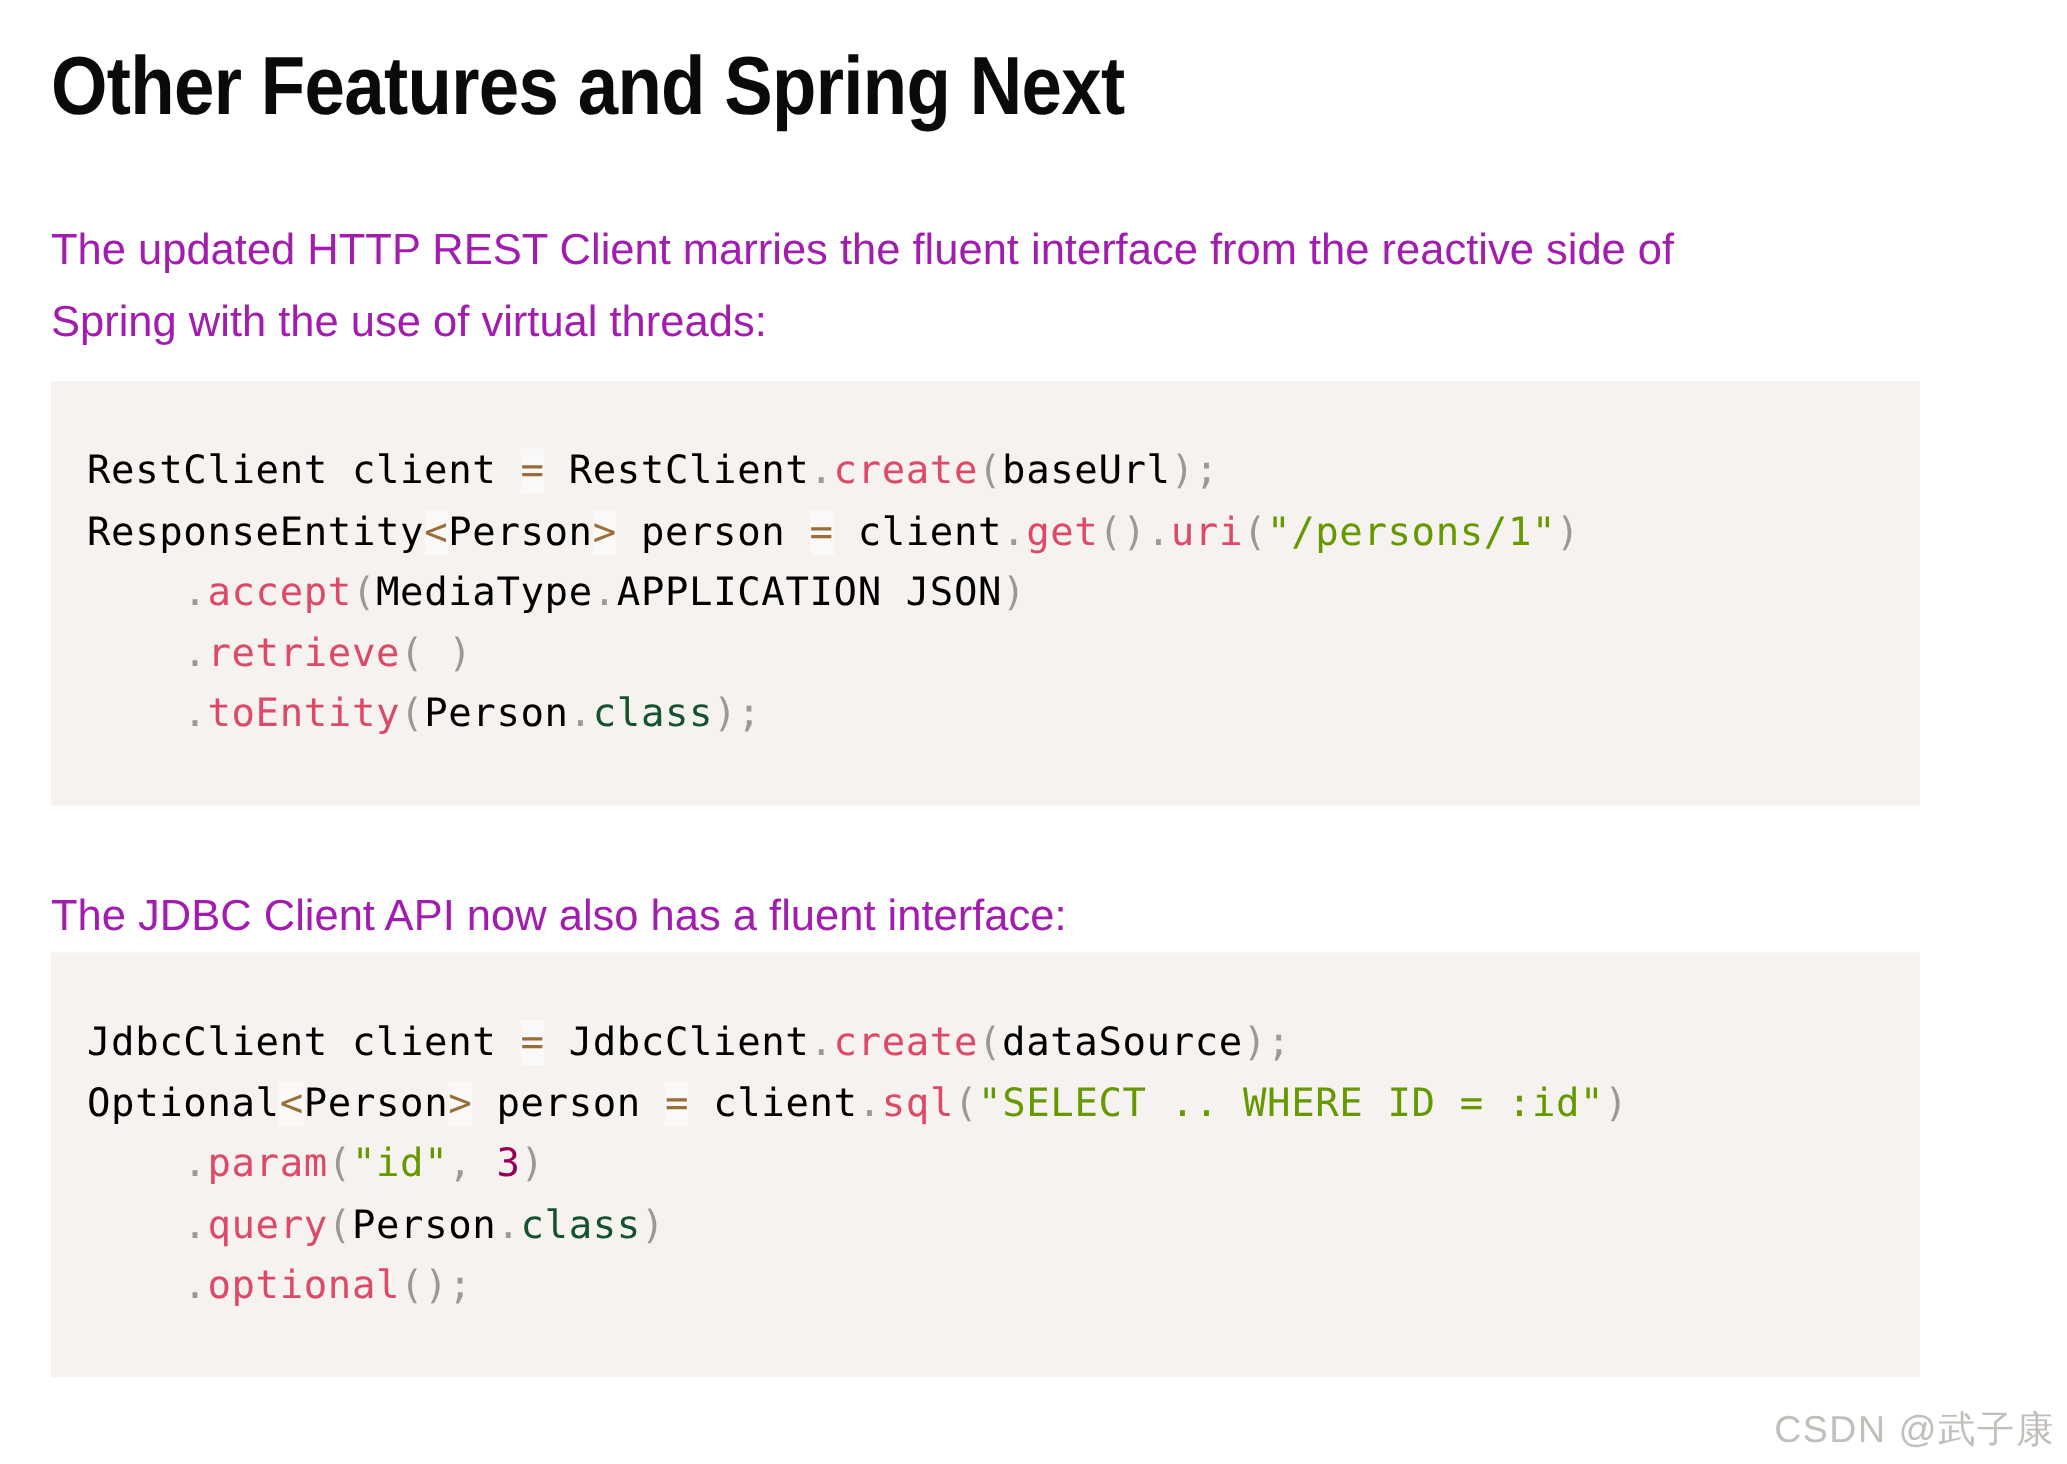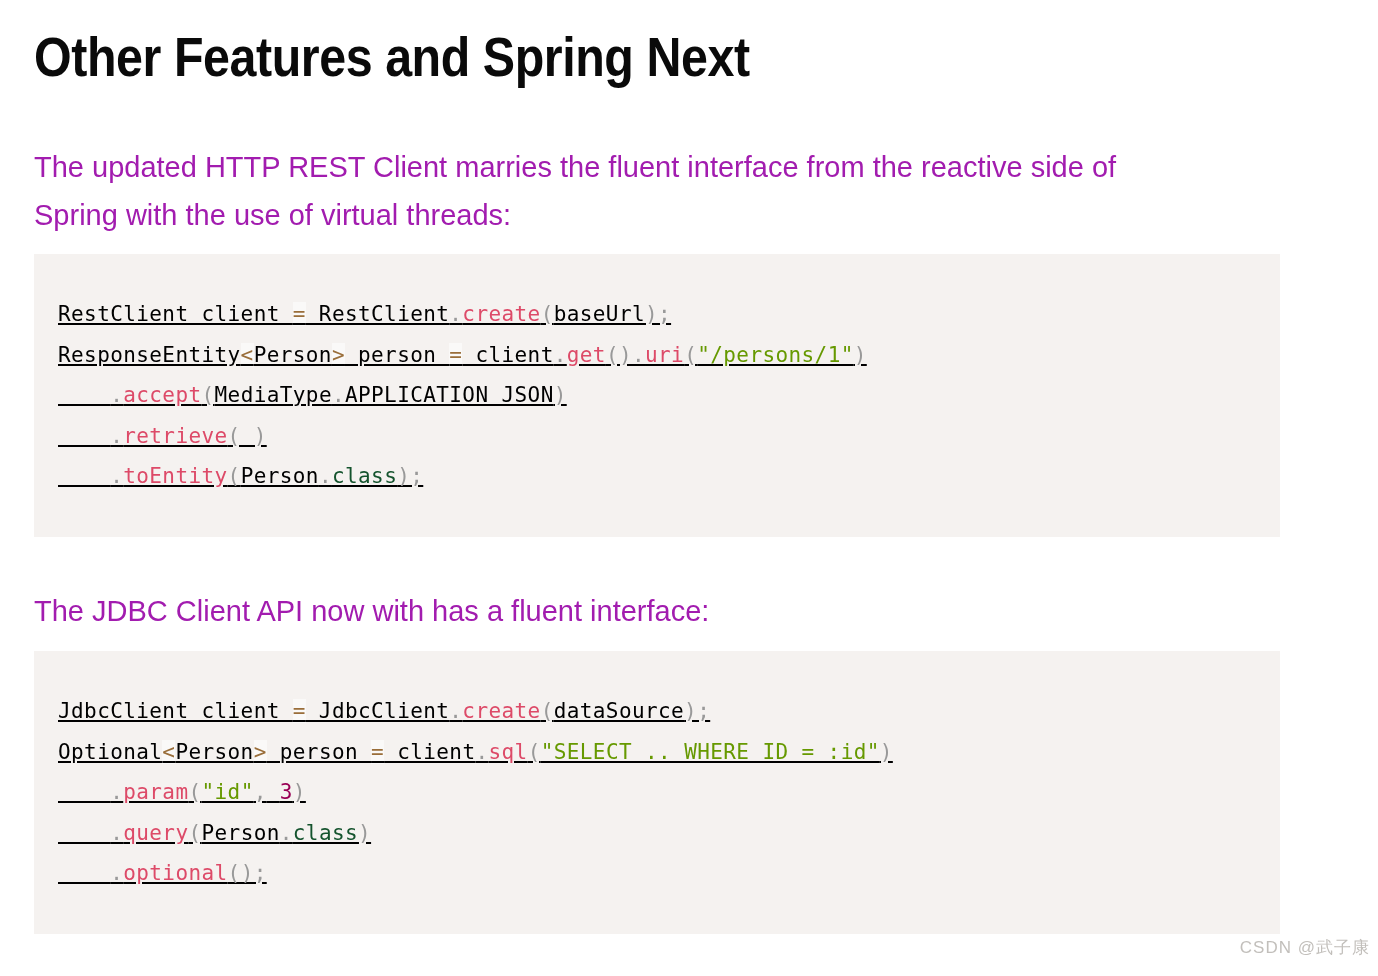--- a/index.html
+++ b/index.html
@@ -39,60 +39,59 @@
   }
   p.body-text.first { margin-top: 56px; }
   p.body-text.second { margin-top: 50px; }
   pre.code-block {
     margin: 0;
     background: #f5f2f0;
     padding: 40px 24px;
     overflow: hidden;
   }
   pre.code-block.first { margin-top: 15px; }
-  pre.code-block.second { margin-top: 16px; }
+  pre.code-block.second { }
   .code-line {
     font-family: "DejaVu Sans Mono", monospace;
-    font-size: 21px;
+    font-size: 26px;
     line-height: 40.6px;
     letter-spacing: 0.4px;
     white-space: pre;
     color: #000000;
-    text-decoration: underline;
   }
   .tok-plain    { color: #000000; }
   .tok-punct    { color: #999999; }
   .tok-operator { color: #9a6e3a; background: rgba(255,255,255,0.5); }
   .tok-function { color: #DD4A68; }
   .tok-string   { color: #669900; }
   .tok-keyword  { color: #14532d; }
   .tok-number   { color: #990055; }
   .watermark {
     position: absolute;
     right: 8px;
     top: 936px;
-    font-size: 17px;
+    font-size: 25px;
     color: rgba(174, 170, 164, 0.75);
     text-shadow: 1px 1px 0 #ffffff;
     letter-spacing: 1px;
   }
 </style>
 </head>
 <body>
 
 <div class="page">
   <div class="content">
 
     <h1 class="article-title">Other Features and Spring Next</h1>
 
     <p class="body-text first">The updated HTTP REST Client marries the fluent interface from the reactive side of
 Spring with the use of virtual threads:</p>
 
     <pre class="code-block first"><div class="code-line"><span class="tok-plain">RestClient client </span><span class="tok-operator">=</span><span class="tok-plain"> RestClient</span><span class="tok-punct">.</span><span class="tok-function">create</span><span class="tok-punct">(</span><span class="tok-plain">baseUrl</span><span class="tok-punct">);</span></div><div class="code-line"><span class="tok-plain">ResponseEntity</span><span class="tok-operator">&lt;</span><span class="tok-plain">Person</span><span class="tok-operator">&gt;</span><span class="tok-plain"> person </span><span class="tok-operator">=</span><span class="tok-plain"> client</span><span class="tok-punct">.</span><span class="tok-function">get</span><span class="tok-punct">().</span><span class="tok-function">uri</span><span class="tok-punct">(</span><span class="tok-string">"/persons/1"</span><span class="tok-punct">)</span></div><div class="code-line"><span class="tok-plain">    </span><span class="tok-punct">.</span><span class="tok-function">accept</span><span class="tok-punct">(</span><span class="tok-plain">MediaType</span><span class="tok-punct">.</span><span class="tok-plain">APPLICATION JSON</span><span class="tok-punct">)</span></div><div class="code-line"><span class="tok-plain">    </span><span class="tok-punct">.</span><span class="tok-function">retrieve</span><span class="tok-punct">( )</span></div><div class="code-line"><span class="tok-plain">    </span><span class="tok-punct">.</span><span class="tok-function">toEntity</span><span class="tok-punct">(</span><span class="tok-plain">Person</span><span class="tok-punct">.</span><span class="tok-keyword">class</span><span class="tok-punct">);</span></div></pre>
 
-    <p class="body-text second">The JDBC Client API now with has a fluent interface:</p>
+    <p class="body-text second">The JDBC Client API now also has a fluent interface:</p>
 
     <pre class="code-block second"><div class="code-line"><span class="tok-plain">JdbcClient client </span><span class="tok-operator">=</span><span class="tok-plain"> JdbcClient</span><span class="tok-punct">.</span><span class="tok-function">create</span><span class="tok-punct">(</span><span class="tok-plain">dataSource</span><span class="tok-punct">);</span></div><div class="code-line"><span class="tok-plain">Optional</span><span class="tok-operator">&lt;</span><span class="tok-plain">Person</span><span class="tok-operator">&gt;</span><span class="tok-plain"> person </span><span class="tok-operator">=</span><span class="tok-plain"> client</span><span class="tok-punct">.</span><span class="tok-function">sql</span><span class="tok-punct">(</span><span class="tok-string">"SELECT .. WHERE ID = :id"</span><span class="tok-punct">)</span></div><div class="code-line"><span class="tok-plain">    </span><span class="tok-punct">.</span><span class="tok-function">param</span><span class="tok-punct">(</span><span class="tok-string">"id"</span><span class="tok-punct">,</span><span class="tok-plain"> </span><span class="tok-number">3</span><span class="tok-punct">)</span></div><div class="code-line"><span class="tok-plain">    </span><span class="tok-punct">.</span><span class="tok-function">query</span><span class="tok-punct">(</span><span class="tok-plain">Person</span><span class="tok-punct">.</span><span class="tok-keyword">class</span><span class="tok-punct">)</span></div><div class="code-line"><span class="tok-plain">    </span><span class="tok-punct">.</span><span class="tok-function">optional</span><span class="tok-punct">();</span></div></pre>
 
   </div>
 
   <div class="watermark">CSDN @武子康</div>
 </div>
 
 </body></html>

